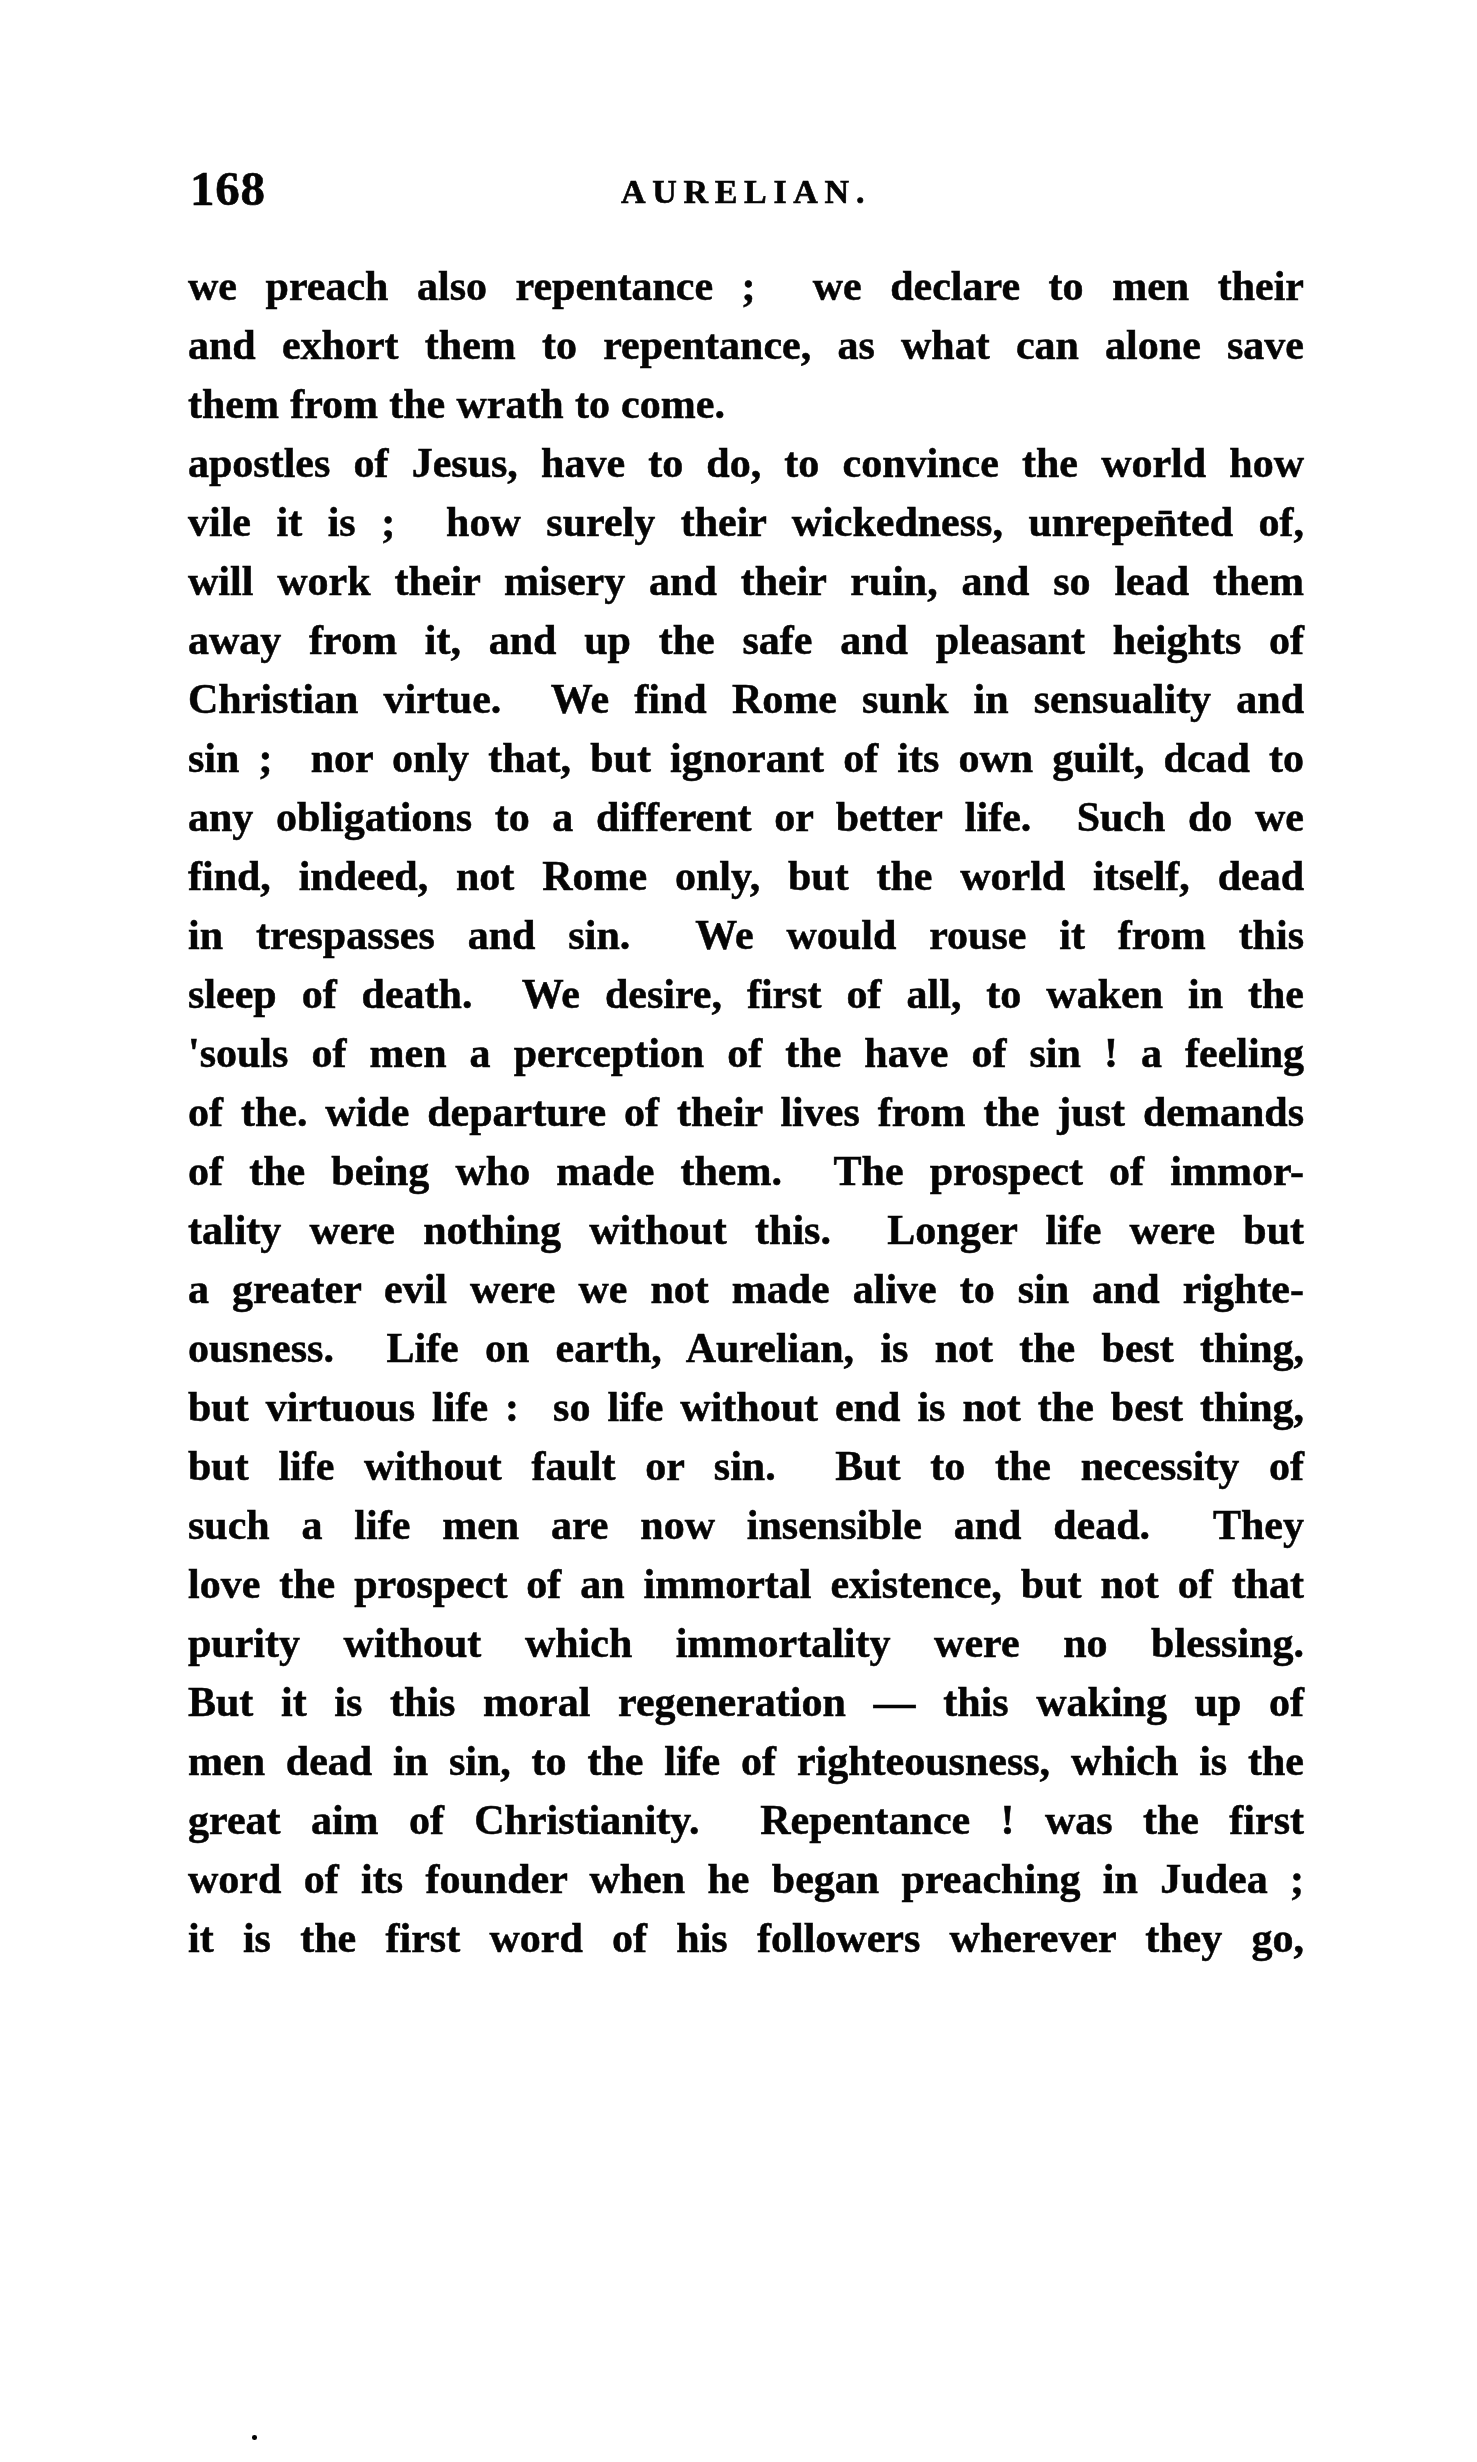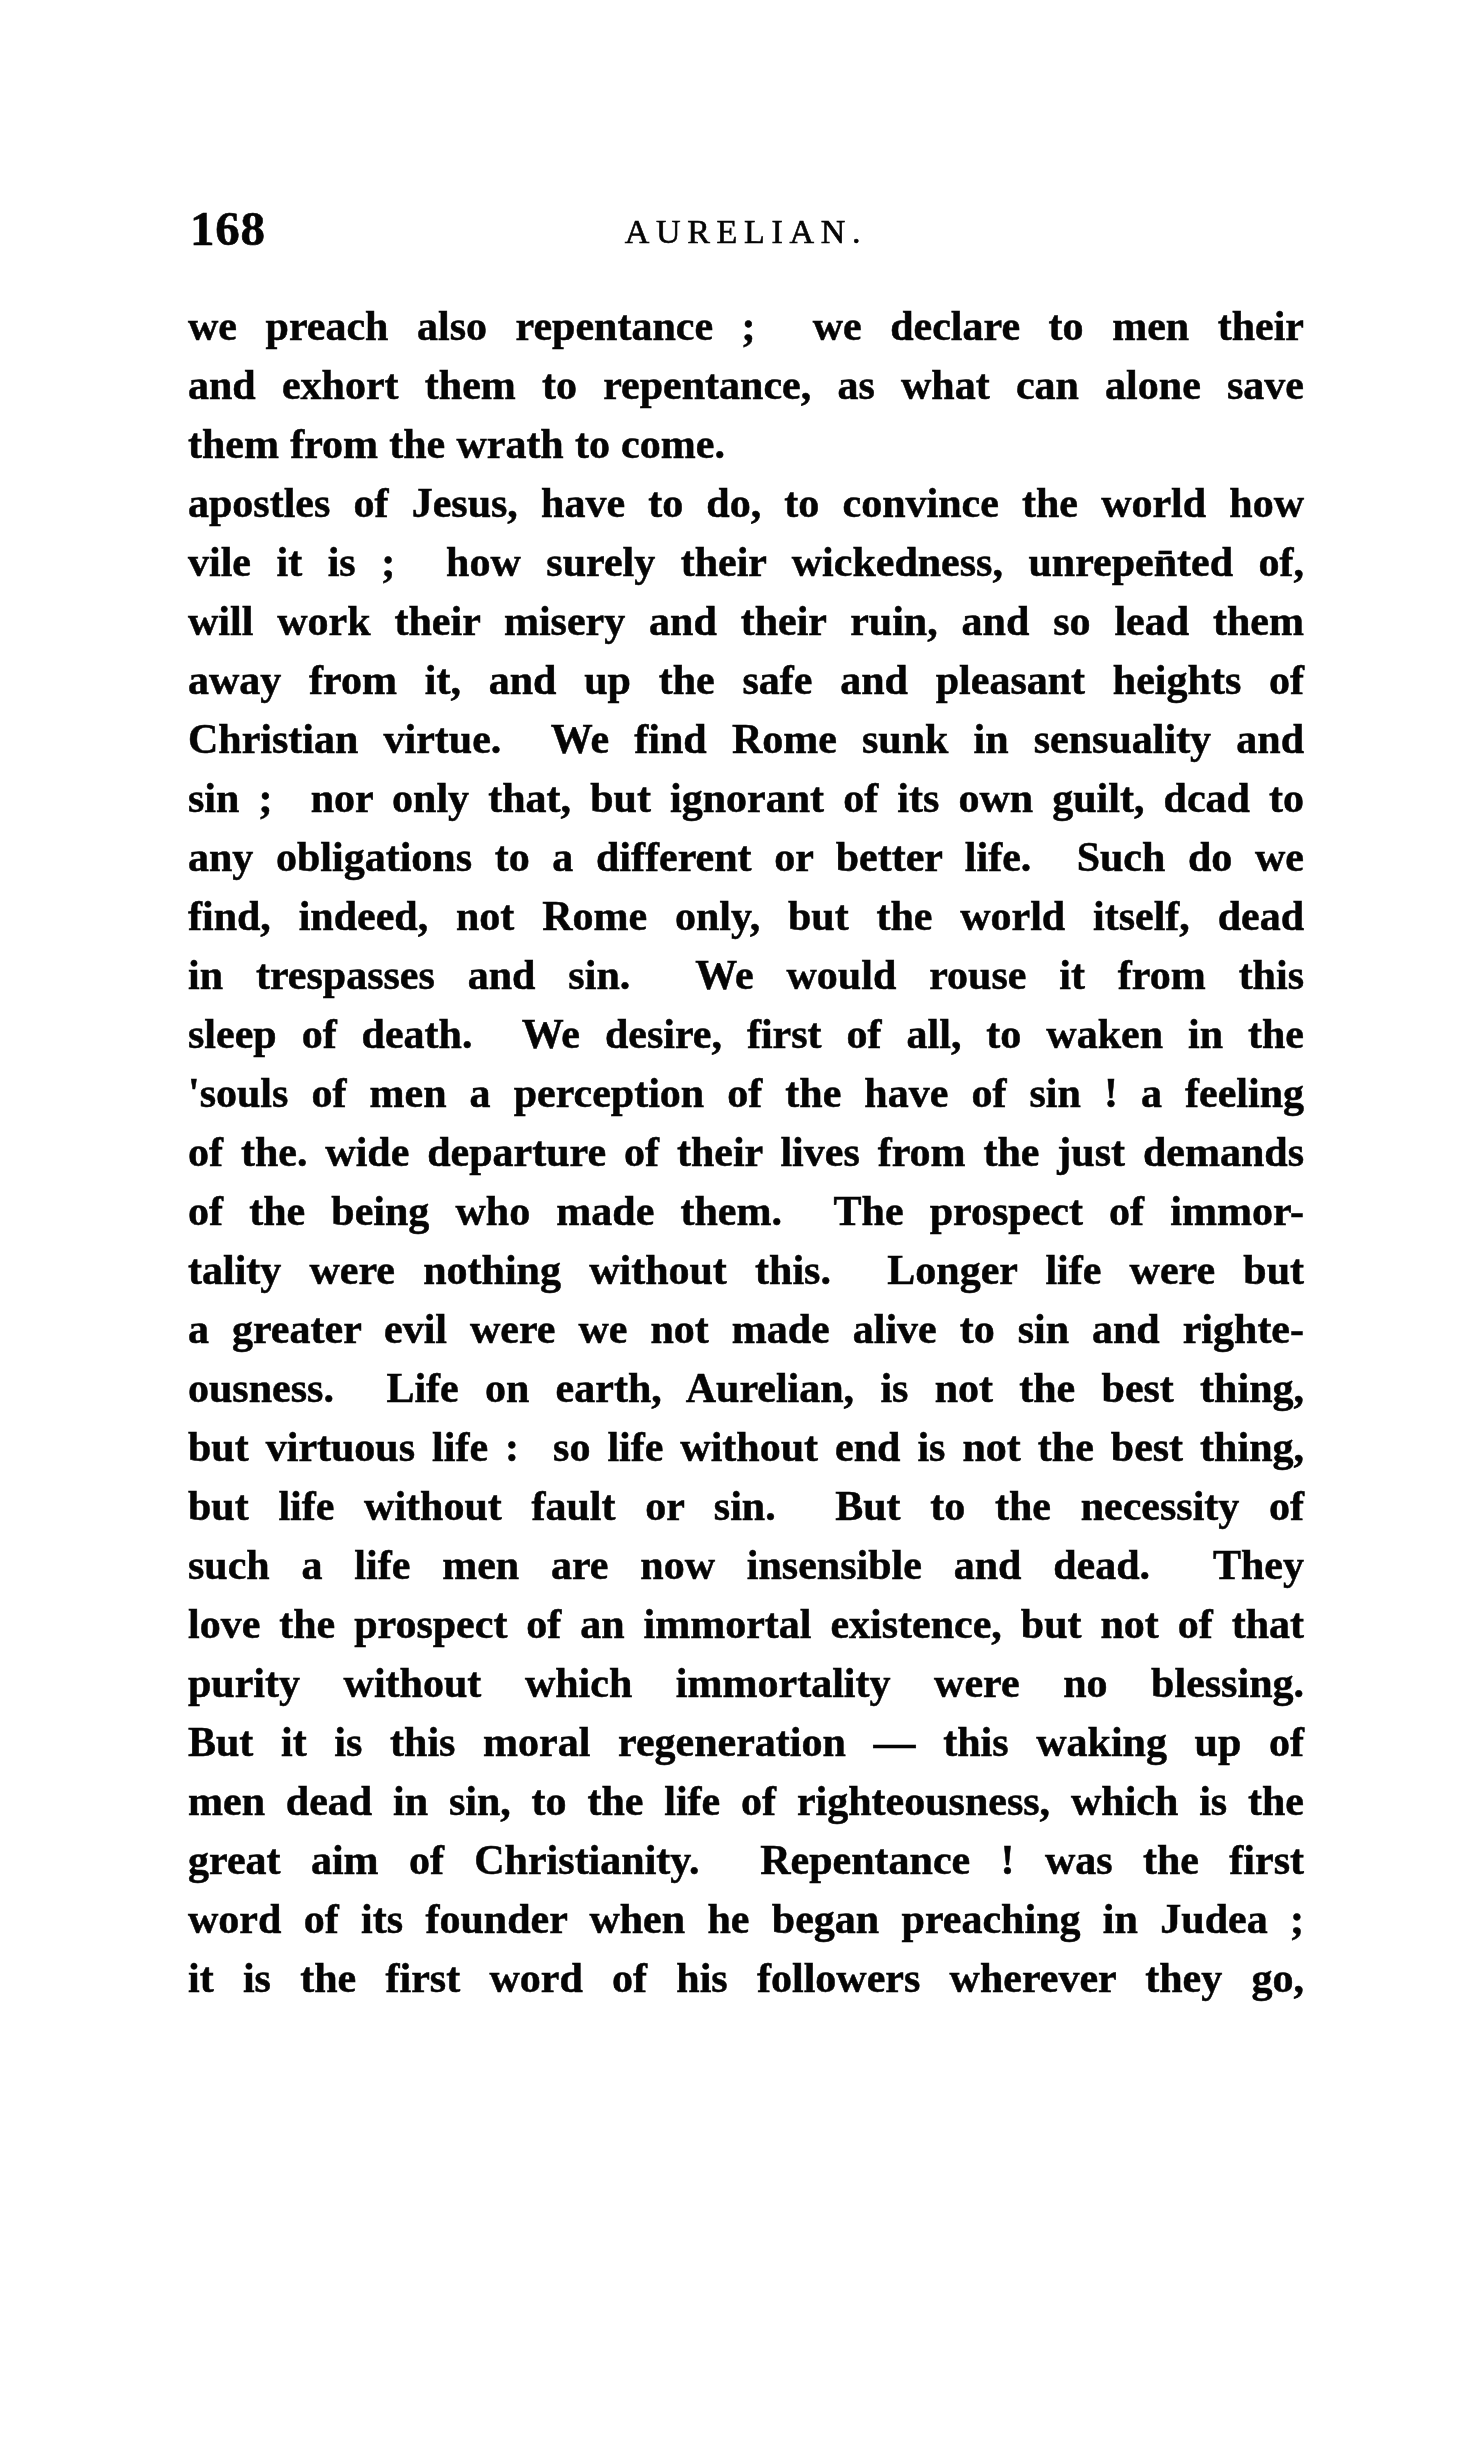--- a/index.html
+++ b/index.html
@@ -9,41 +9,40 @@
     background: #ffffff;
     position: relative;
     font-family: "Liberation Serif", "DejaVu Serif", serif;
     color: #050505;
     overflow: hidden;
   }
   .page {
     position: absolute;
     inset: 0;
     background: #ffffff;
-    margin-top: 40px;
   }
   .page-number {
     position: absolute;
     left: 190px;
     top: 164px;
     font-size: 49px;
     line-height: 49px;
     font-weight: bold;
     letter-spacing: 0.7px;
     -webkit-text-stroke: 0.6px currentColor;
   }
   .running-title {
     position: absolute;
     left: 188px;
     top: 175px;
     width: 1116px;
     text-align: center;
     font-size: 34px;
     line-height: 34px;
-    font-weight: normal;
+    font-weight: bold;
     letter-spacing: 6.7px;
     -webkit-text-stroke: 0.6px currentColor;
   }
   .page-body {
     position: absolute;
     left: 188px;
     top: 257px;
     width: 1116px;
     font-weight: bold;
   }

